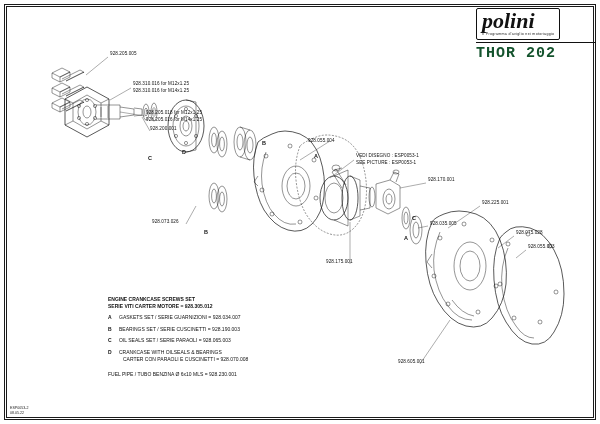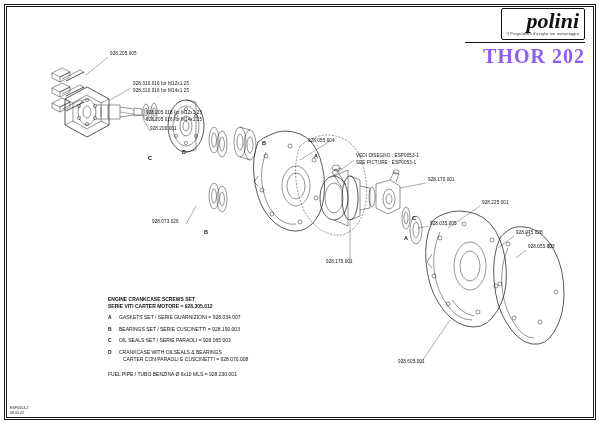--- a/index.html
+++ b/index.html
@@ -2,25 +2,25 @@
 <html><head>
 <meta charset="utf-8">
 <style>
   html,body{margin:0;padding:0;background:#ffffff;}
   body{width:600px;height:424px;font-family:"Liberation Sans",sans-serif;}
   #page{position:relative;width:600px;height:424px;overflow:hidden;background:#fff;}
   .frame{position:absolute;left:4px;top:4px;width:592px;height:416px;border:1px solid #1a1a1a;box-sizing:border-box;}
   .frame2{position:absolute;left:6px;top:6px;width:588px;height:412px;border:1px solid #1a1a1a;box-sizing:border-box;}
 
   
-  .brandbox{position:absolute;right:15px;top:8px;width:120px;height:48px;text-align:right;}
+  .brandbox{position:absolute;right:4px;top:8px;width:120px;height:48px;text-align:left;}
   .brand-logo{font-family:"Liberation Serif",serif;font-style:italic;font-weight:bold;font-size:22px;color:#111;letter-spacing:0px;line-height:22px;}
   .brand-sub{font-size:3.6px;color:#222;letter-spacing:.3px;line-height:5px;margin-top:0px;}
   .brand-rule{height:1px;background:#111;margin:2px 0 2px 0;}
-  .model{font-family:Liberation Serif, serif;font-weight:bold;font-size:20px;letter-spacing:1px;color:#8b5cf6;}
+  .model{font-family:Liberation Mono, monospace;font-weight:bold;font-size:15px;letter-spacing:1px;color:#14532d;}
   .logo-wrap{display:inline-block;border:1px solid #111;padding:1px 5px 2px 5px;border-radius:2px;}
 
   
   .lbl{position:absolute;font-size:4.6px;color:#111;white-space:nowrap;line-height:6px;letter-spacing:.1px;}
   .letter{position:absolute;font-size:5.5px;font-weight:bold;color:#111;}
 
   
   .legend{position:absolute;left:108px;top:296px;width:260px;font-size:5px;color:#111;line-height:7.6px;}
   .legend .title{font-weight:bold;font-size:5px;line-height:7px;}
   .legend .row{display:flex;gap:4px;margin-top:4px;}

